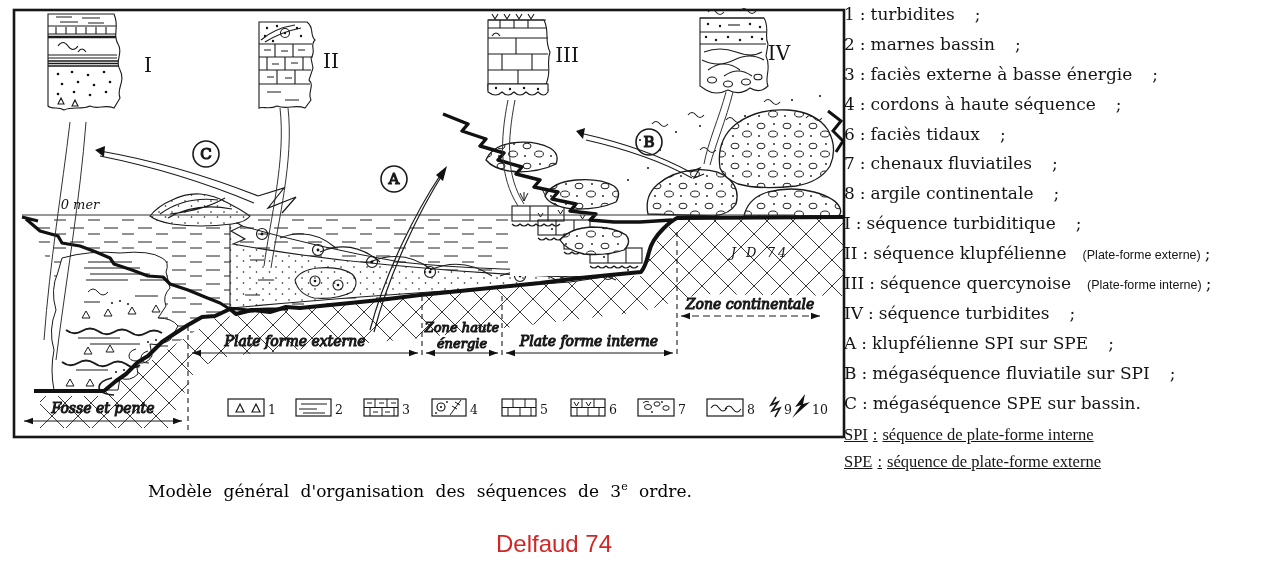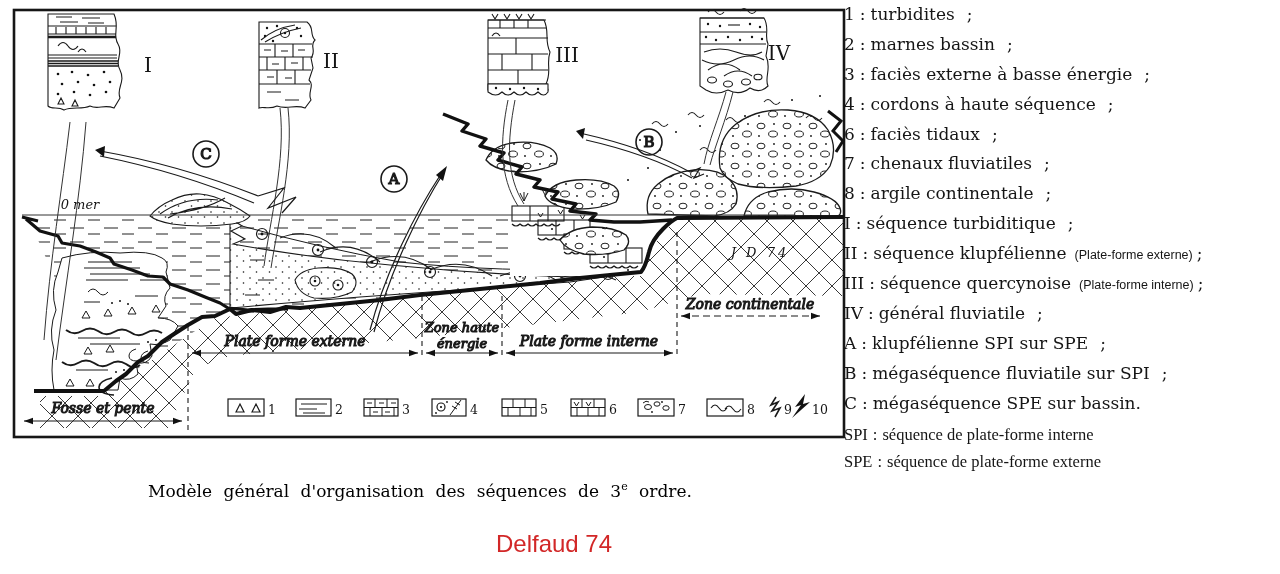--- a/index.html
+++ b/index.html
@@ -9,23 +9,23 @@
   .hand{font:italic 14px "DejaVu Serif",serif;}
   .hand-sm{font:italic 13px "DejaVu Serif",serif;}
   .roman{font:20px "DejaVu Serif",serif;}
   .circ-letter{font:15px "DejaVu Serif",serif;}
   .keynum{font:12.5px "DejaVu Serif",serif;}
   .sig{font:italic 13px "DejaVu Serif",serif;letter-spacing:3px;}
 
   .legend-panel{position:absolute;left:844px;top:4px;width:414px;}
   .lg-row{white-space:nowrap;margin-bottom:9.5px;font:17px/1.2 "DejaVu Serif",serif;}
   .lg-sep{margin:0 5px;}
-  .lg-note{font-family:"Liberation Sans",sans-serif;font-size:12.5px;margin-left:8px;}
+  .lg-note{font-family:"Liberation Sans",sans-serif;font-size:12.5px;margin-left:16px;}
   .lg-tail{margin-left:4px;}
-  .lg-footnotes{margin-top:12px;}
+  .lg-footnotes{margin-top:12px;text-decoration:underline;}
   .lg-foot{white-space:nowrap;margin-bottom:7px;font:16.5px/1.2 "Liberation Serif",serif;}
 
   .caption{position:absolute;top:480px;left:115px;width:610px;text-align:center;
            font:17px "DejaVu Serif",serif;word-spacing:6px;color:#000000;}
   .caption sup{font-size:11px;}
   .attribution{position:absolute;top:530px;left:444px;width:220px;text-align:center;
                font:24px "Liberation Sans",sans-serif;color:#d22727;}
 </style>
 </head>
 <body>
@@ -421,21 +421,21 @@
     <div class="lg-row"><span>1</span><span class="lg-sep">:</span><span>turbidites</span><span class="lg-note"></span><span class="lg-tail">;</span></div>
     <div class="lg-row"><span>2</span><span class="lg-sep">:</span><span>marnes bassin</span><span class="lg-note"></span><span class="lg-tail">;</span></div>
     <div class="lg-row"><span>3</span><span class="lg-sep">:</span><span>faciès externe à basse énergie</span><span class="lg-note"></span><span class="lg-tail">;</span></div>
     <div class="lg-row"><span>4</span><span class="lg-sep">:</span><span>cordons à haute séquence</span><span class="lg-note"></span><span class="lg-tail">;</span></div>
     <div class="lg-row"><span>6</span><span class="lg-sep">:</span><span>faciès tidaux</span><span class="lg-note"></span><span class="lg-tail">;</span></div>
     <div class="lg-row"><span>7</span><span class="lg-sep">:</span><span>chenaux fluviatiles</span><span class="lg-note"></span><span class="lg-tail">;</span></div>
     <div class="lg-row"><span>8</span><span class="lg-sep">:</span><span>argile continentale</span><span class="lg-note"></span><span class="lg-tail">;</span></div>
     <div class="lg-row"><span>I</span><span class="lg-sep">:</span><span>séquence turbiditique</span><span class="lg-note"></span><span class="lg-tail">;</span></div>
     <div class="lg-row"><span>II</span><span class="lg-sep">:</span><span>séquence klupfélienne</span><span class="lg-note">(Plate-forme externe)</span><span class="lg-tail">;</span></div>
     <div class="lg-row"><span>III</span><span class="lg-sep">:</span><span>séquence quercynoise</span><span class="lg-note">(Plate-forme interne)</span><span class="lg-tail">;</span></div>
-    <div class="lg-row"><span>IV</span><span class="lg-sep">:</span><span>général fluviatile</span><span class="lg-note"></span><span class="lg-tail">;</span></div>
+    <div class="lg-row"><span>IV</span><span class="lg-sep">:</span><span>séquence turbidites</span><span class="lg-note"></span><span class="lg-tail">;</span></div>
     <div class="lg-row"><span>A</span><span class="lg-sep">:</span><span>klupfélienne SPI sur SPE</span><span class="lg-note"></span><span class="lg-tail">;</span></div>
     <div class="lg-row"><span>B</span><span class="lg-sep">:</span><span>mégaséquence fluviatile sur SPI</span><span class="lg-note"></span><span class="lg-tail">;</span></div>
     <div class="lg-row"><span>C</span><span class="lg-sep">:</span><span>mégaséquence SPE sur bassin.</span><span class="lg-note"></span><span class="lg-tail"></span></div>
     <div class="lg-footnotes">
       <div class="lg-foot"><span>SPI</span><span class="lg-sep">:</span><span>séquence de plate-forme interne</span></div>
       <div class="lg-foot"><span>SPE</span><span class="lg-sep">:</span><span>séquence de plate-forme externe</span></div>
     </div>
   </div>
 
   

